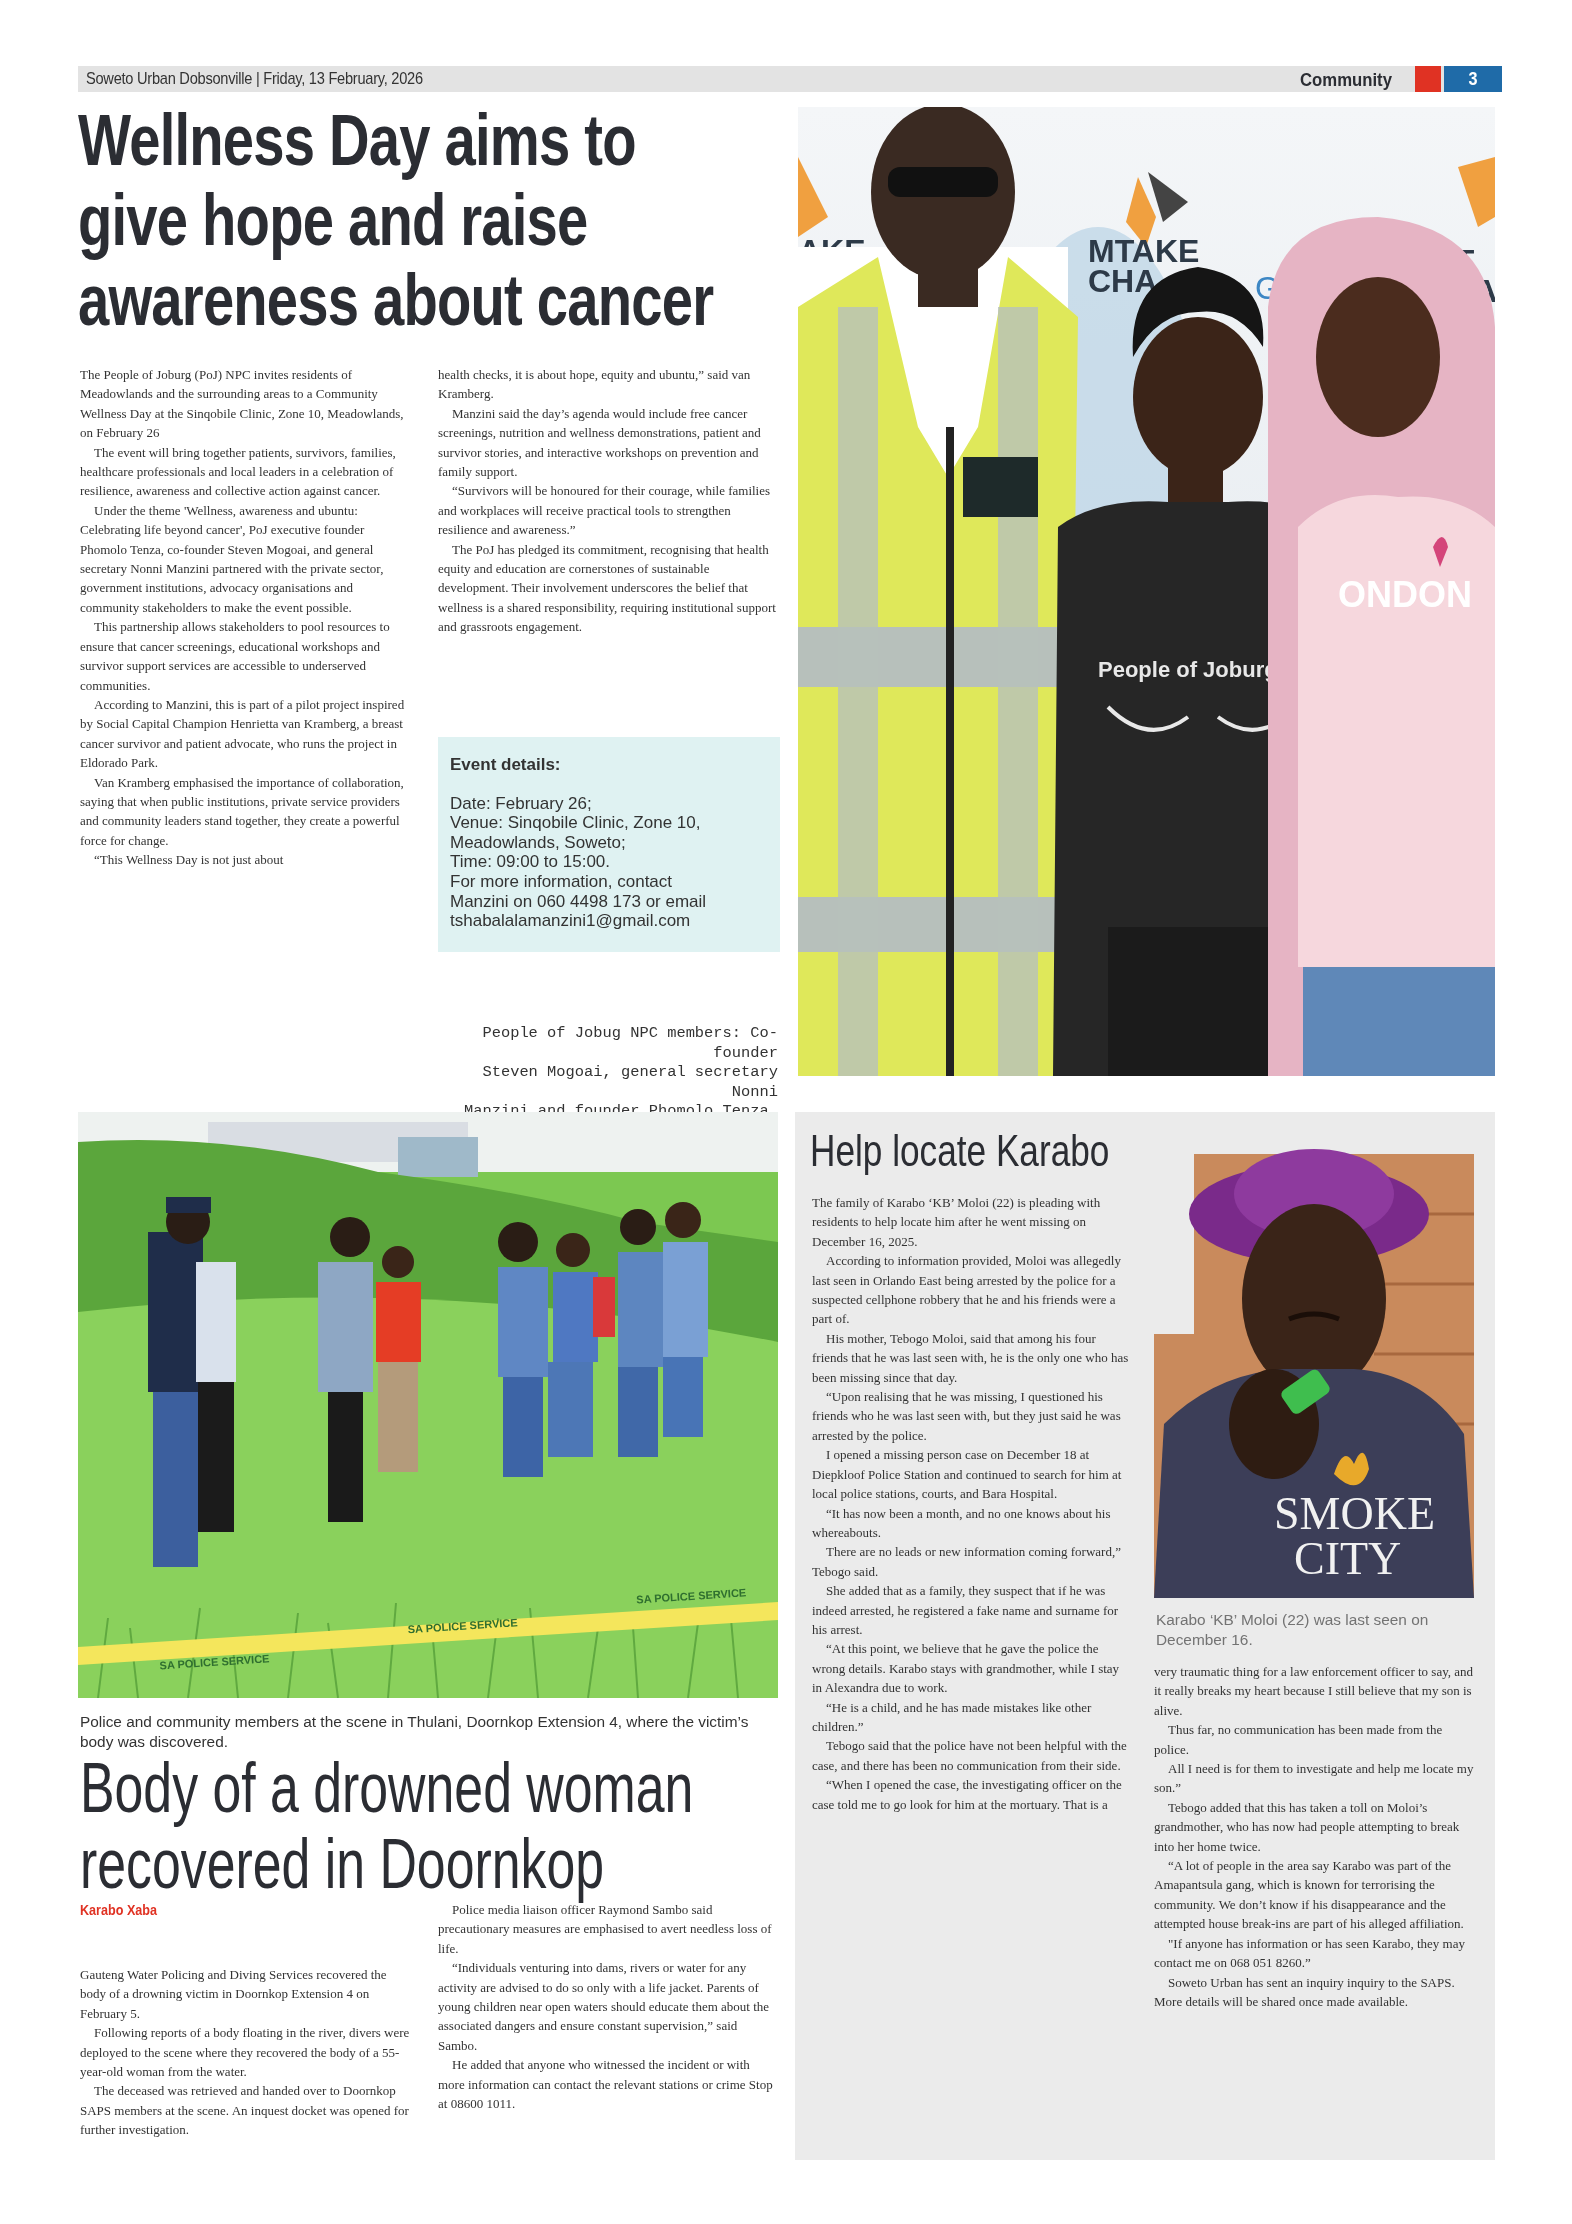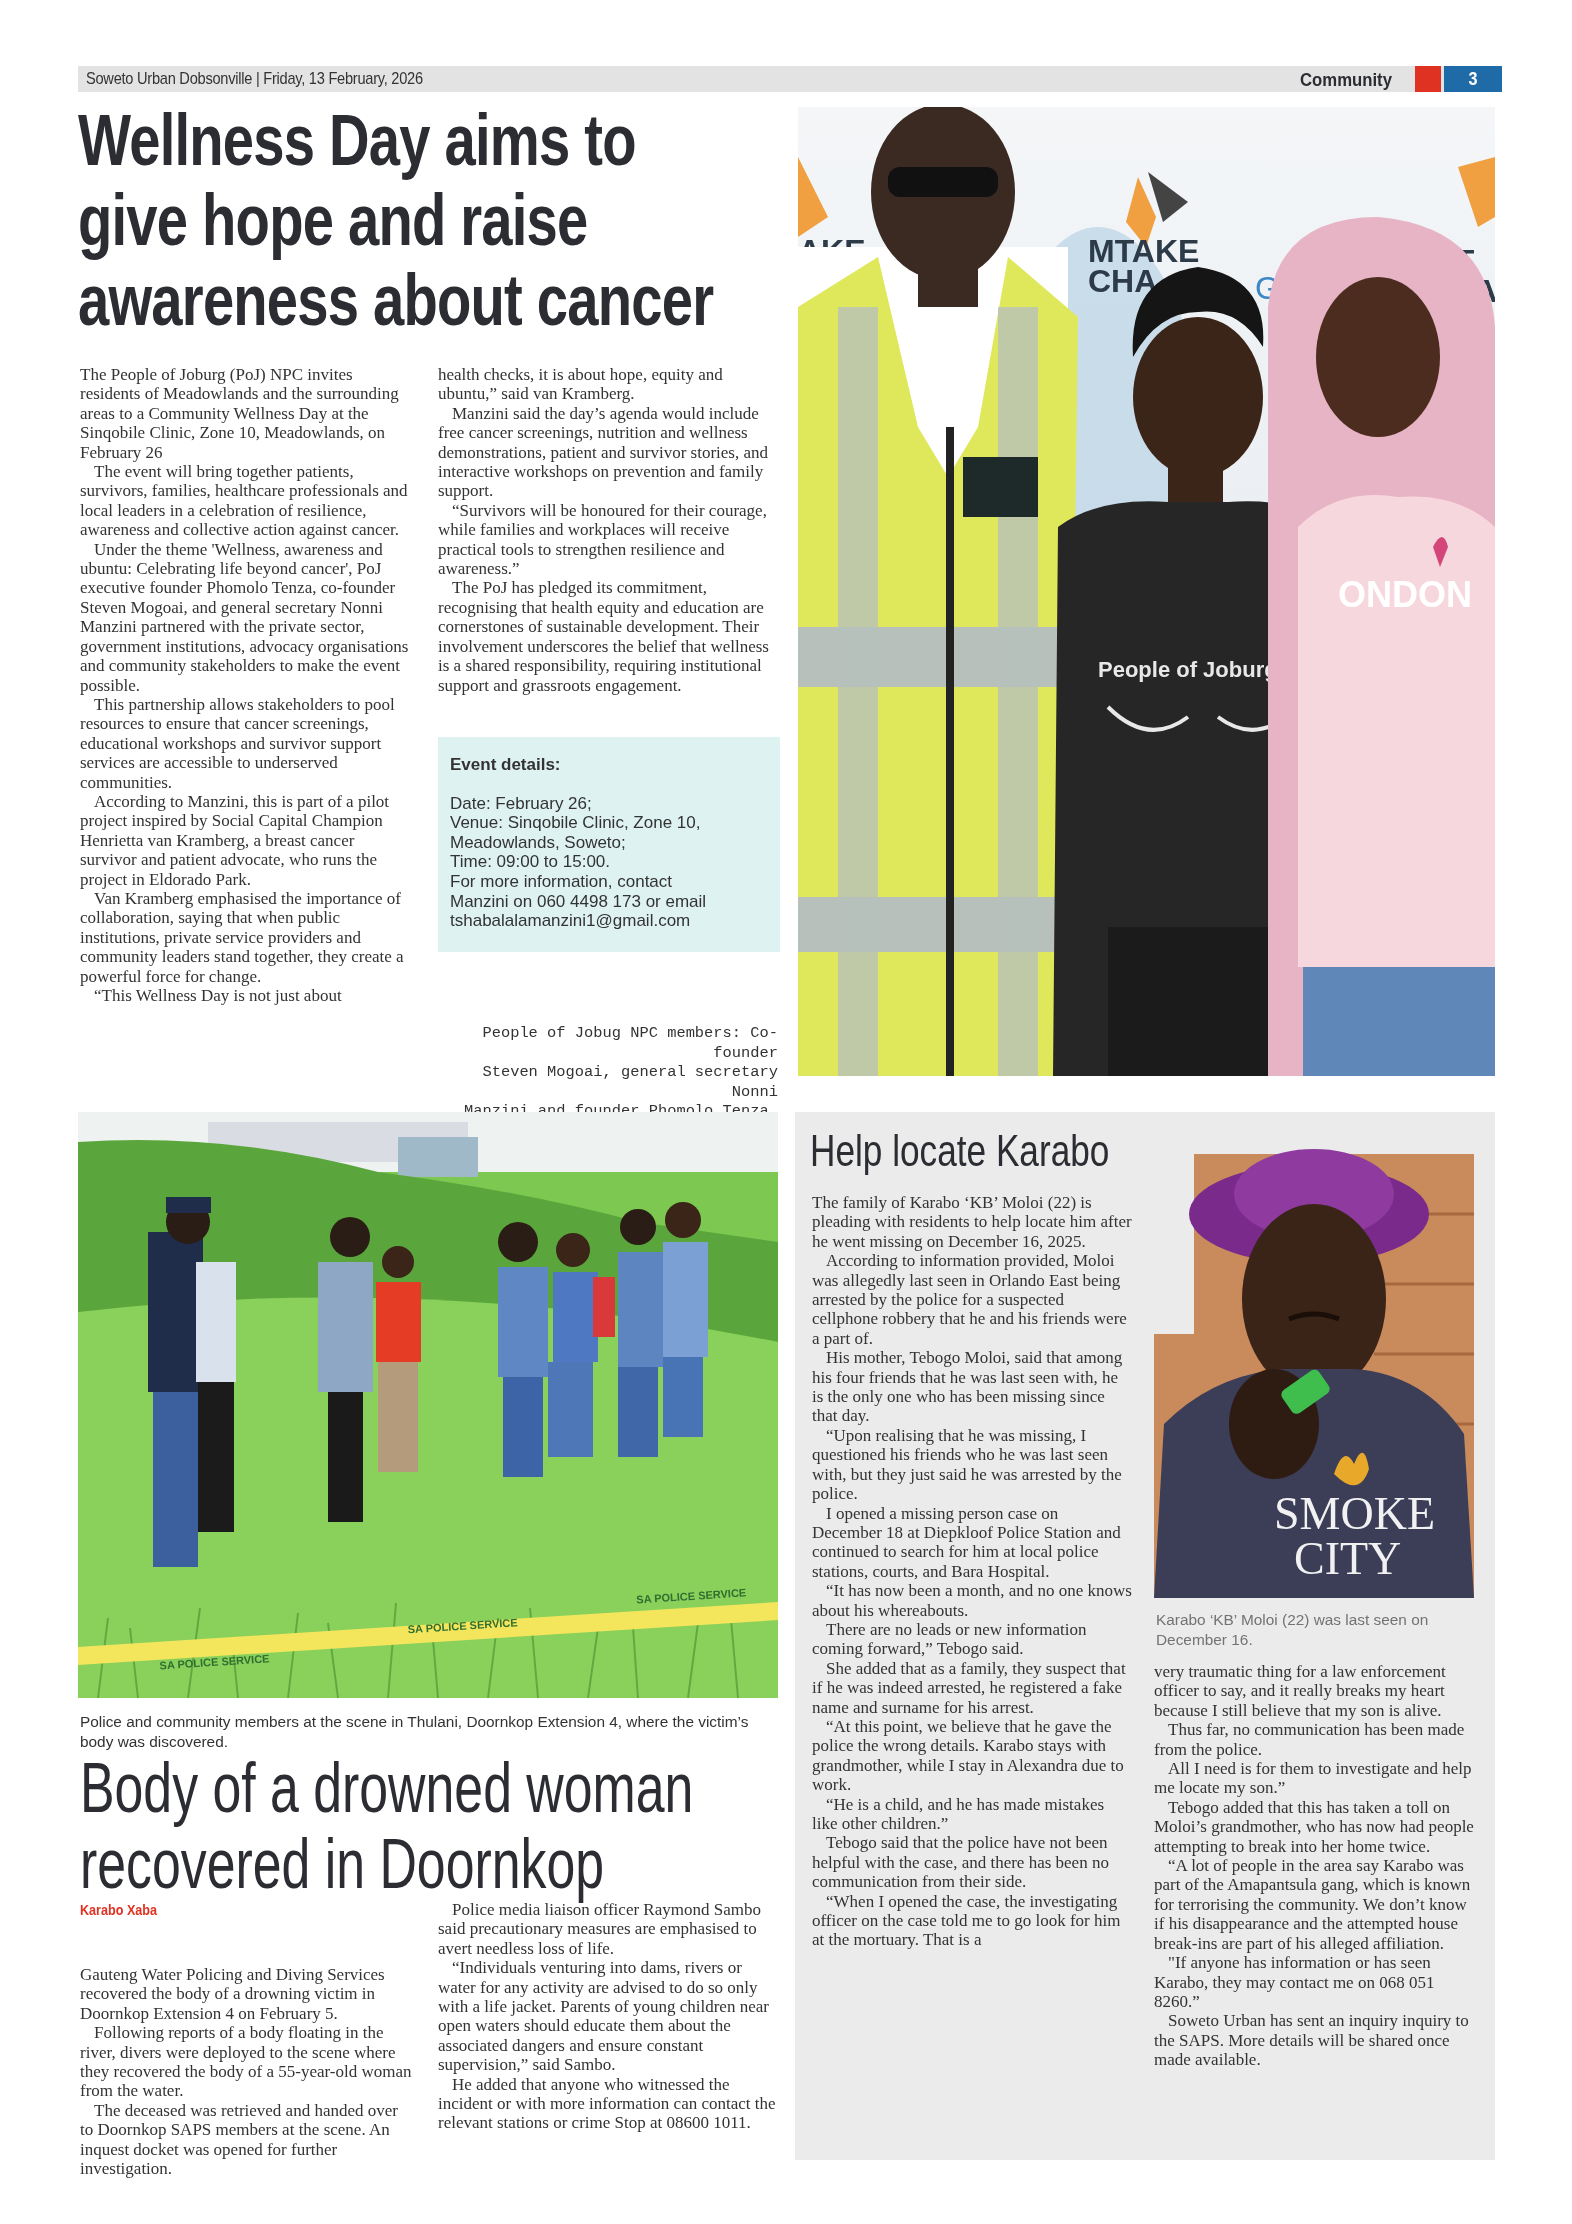--- a/index.html
+++ b/index.html
@@ -13,21 +13,21 @@
   .masthead-text { left: 86px; top: 67px; font-family: "Liberation Sans", sans-serif; font-size: 17px; color: #333; letter-spacing: -0.3px; transform: scaleX(0.86); transform-origin: left center; line-height: 24px; }
   .section-label { left: 1300px; top: 67px; font-family: "Liberation Sans", sans-serif; font-weight: bold; font-size: 19px; color: #2b2d33; line-height: 26px; transform: scaleX(0.88); transform-origin: left center; }
   .section-red { left: 1415px; top: 66px; width: 26px; height: 26px; background: #e03223; }
   .page-num-box { left: 1444px; top: 66px; width: 58px; height: 26px; background: #1f6ba8; color: #fff; font-family: "Liberation Sans", sans-serif; font-weight: bold; font-size: 18px; text-align: center; line-height: 26px; }
   .page-num-box span { display: inline-block; transform: scaleX(0.9); }
 
   
   .headline1 { left: 78px; top: 100px; width: 720px; font-family: "Liberation Sans", sans-serif; font-weight: bold; font-size: 72px; line-height: 80px; color: #2b2d33; letter-spacing: -1px; transform: scaleX(0.78); transform-origin: left top; white-space: nowrap; }
   .headline1 div { white-space: nowrap; }
 
-  .body-col { font-family: "Liberation Serif", serif; font-size: 17px; line-height: 19.4px; color: #333; }
+  .body-col { font-family: "Liberation Serif", serif; font-size: 13px; line-height: 19.4px; color: #333; }
   .body-col p { text-indent: 14px; }
   .body-col p.first { text-indent: 0; }
 
   .col1 { left: 80px; top: 365px; width: 332px; }
   .col2 { left: 438px; top: 365px; width: 340px; }
 
   .event-box { left: 438px; top: 737px; width: 342px; height: 215px; background: #dff2f2; padding: 18px 12px; font-family: "Liberation Sans", sans-serif; font-size: 17px; line-height: 19.6px; color: #333; }
   .event-title { font-weight: bold; margin-bottom: 19px; }
 
   .photo1-caption { left: 438px; top: 1024px; width: 340px; text-align: right; font-family: Liberation Mono, monospace; font-size: 15.4px; line-height: 19.6px; color: #333; }

